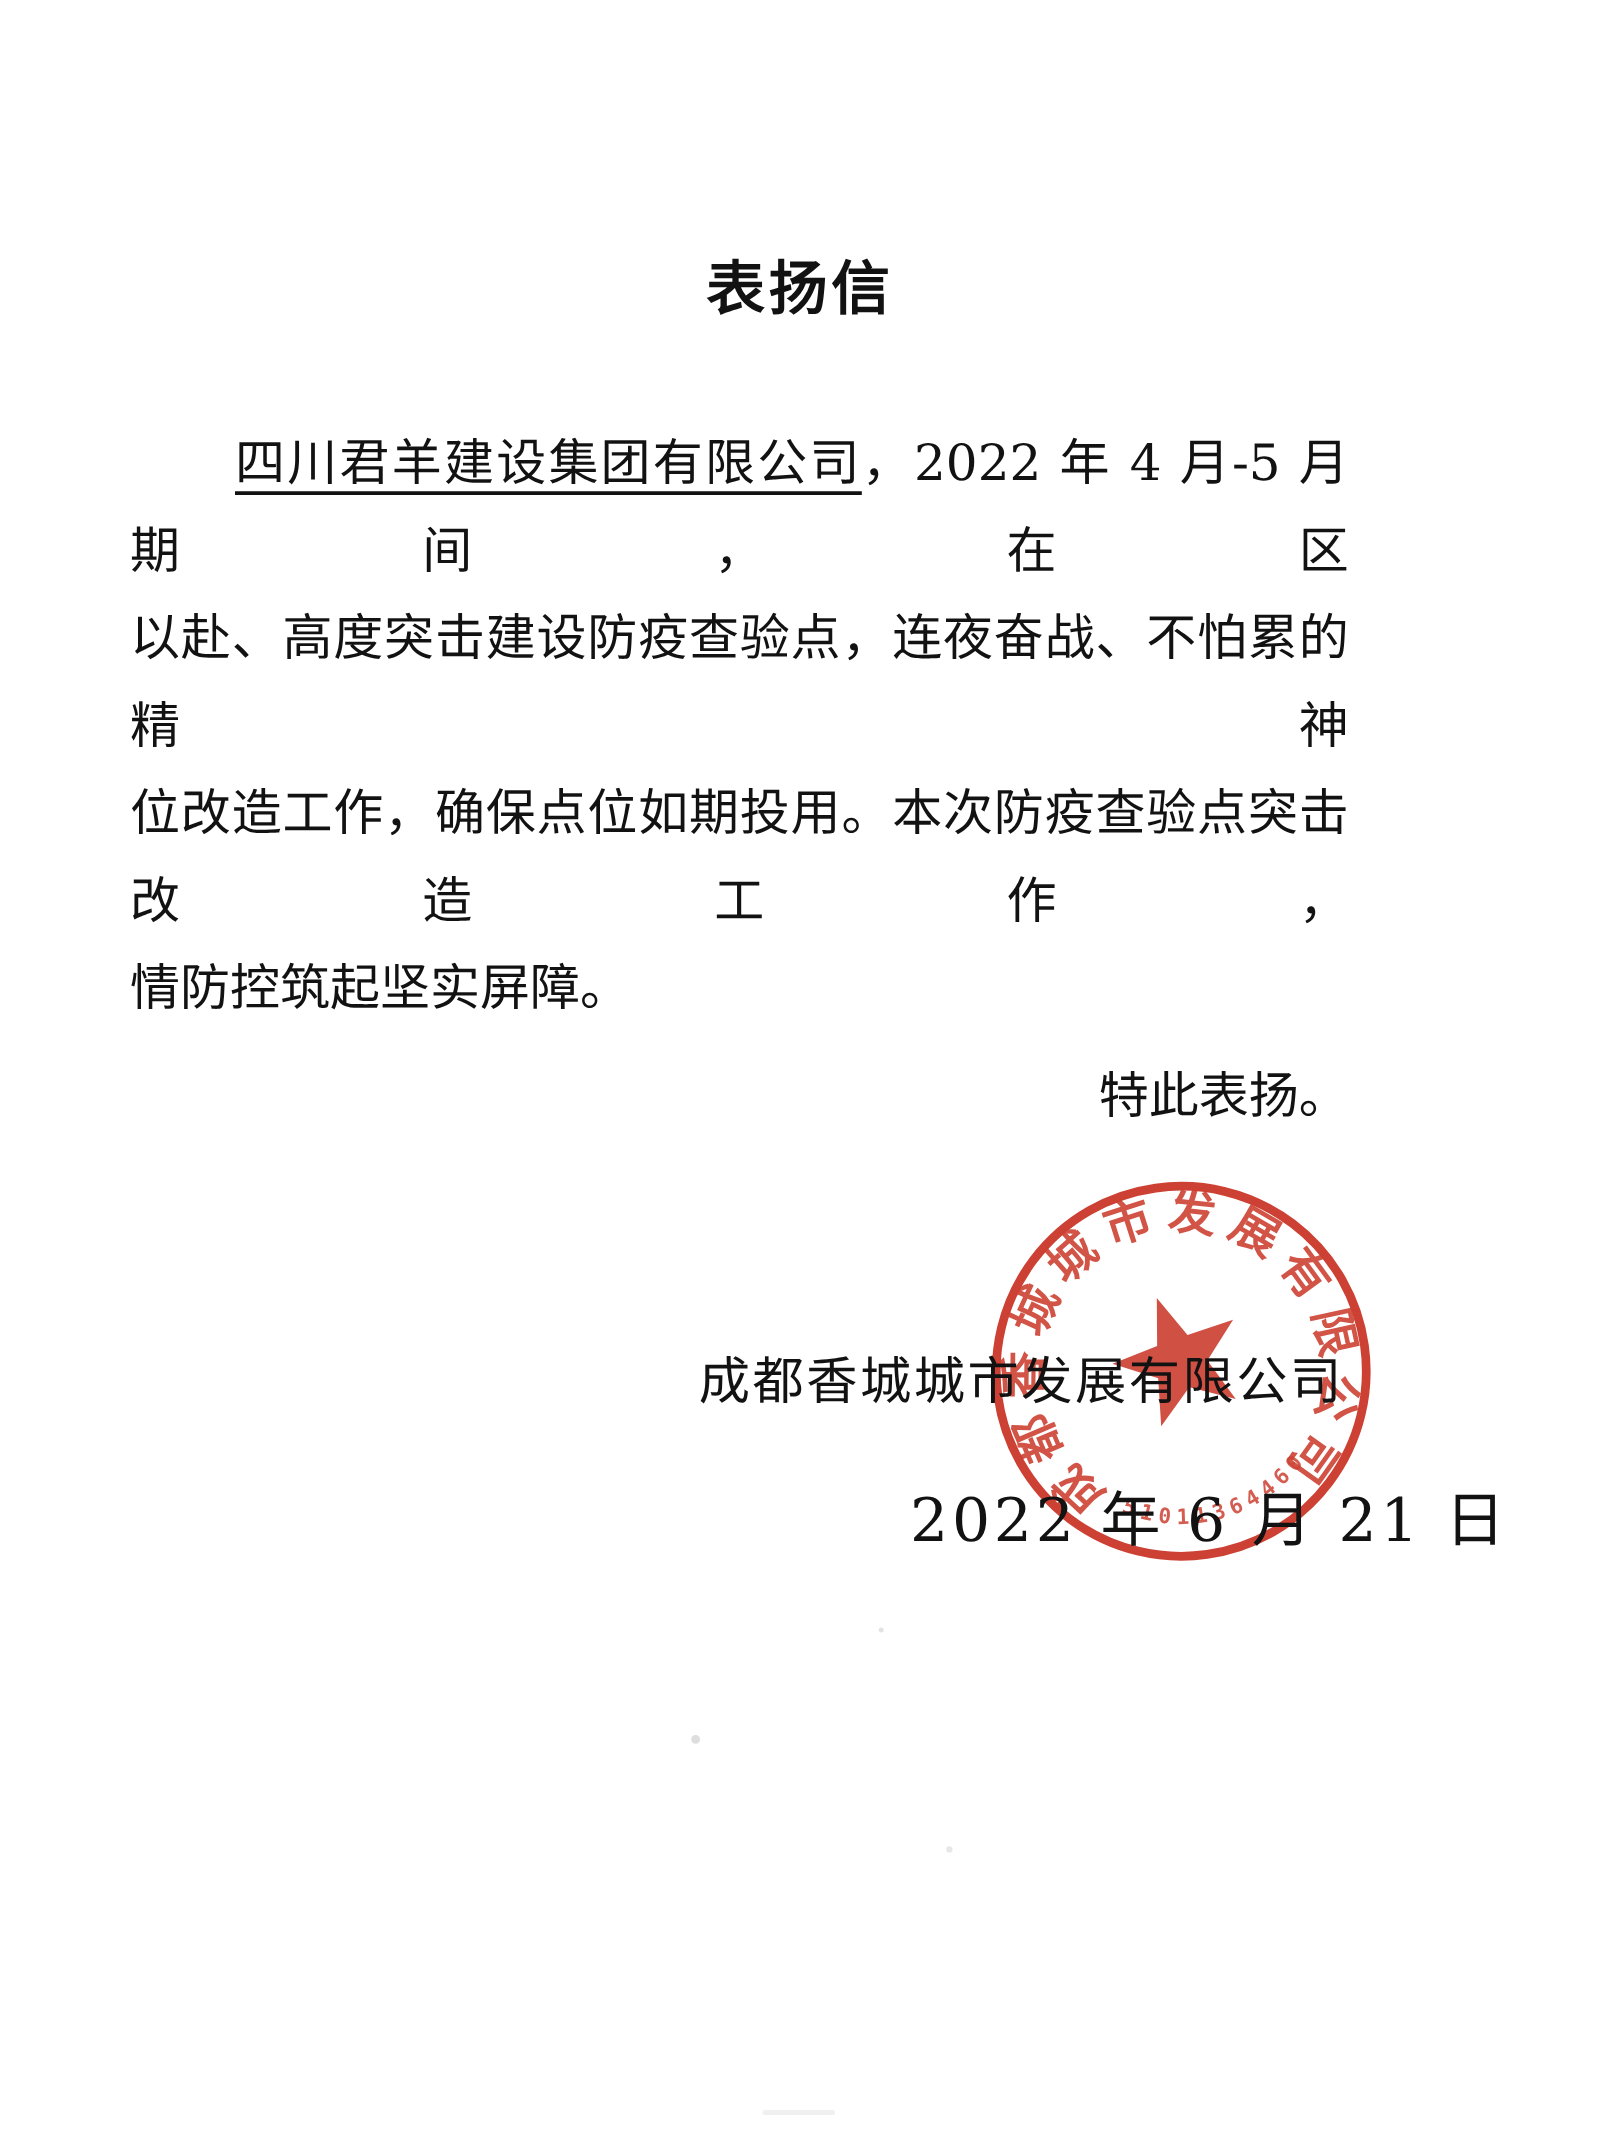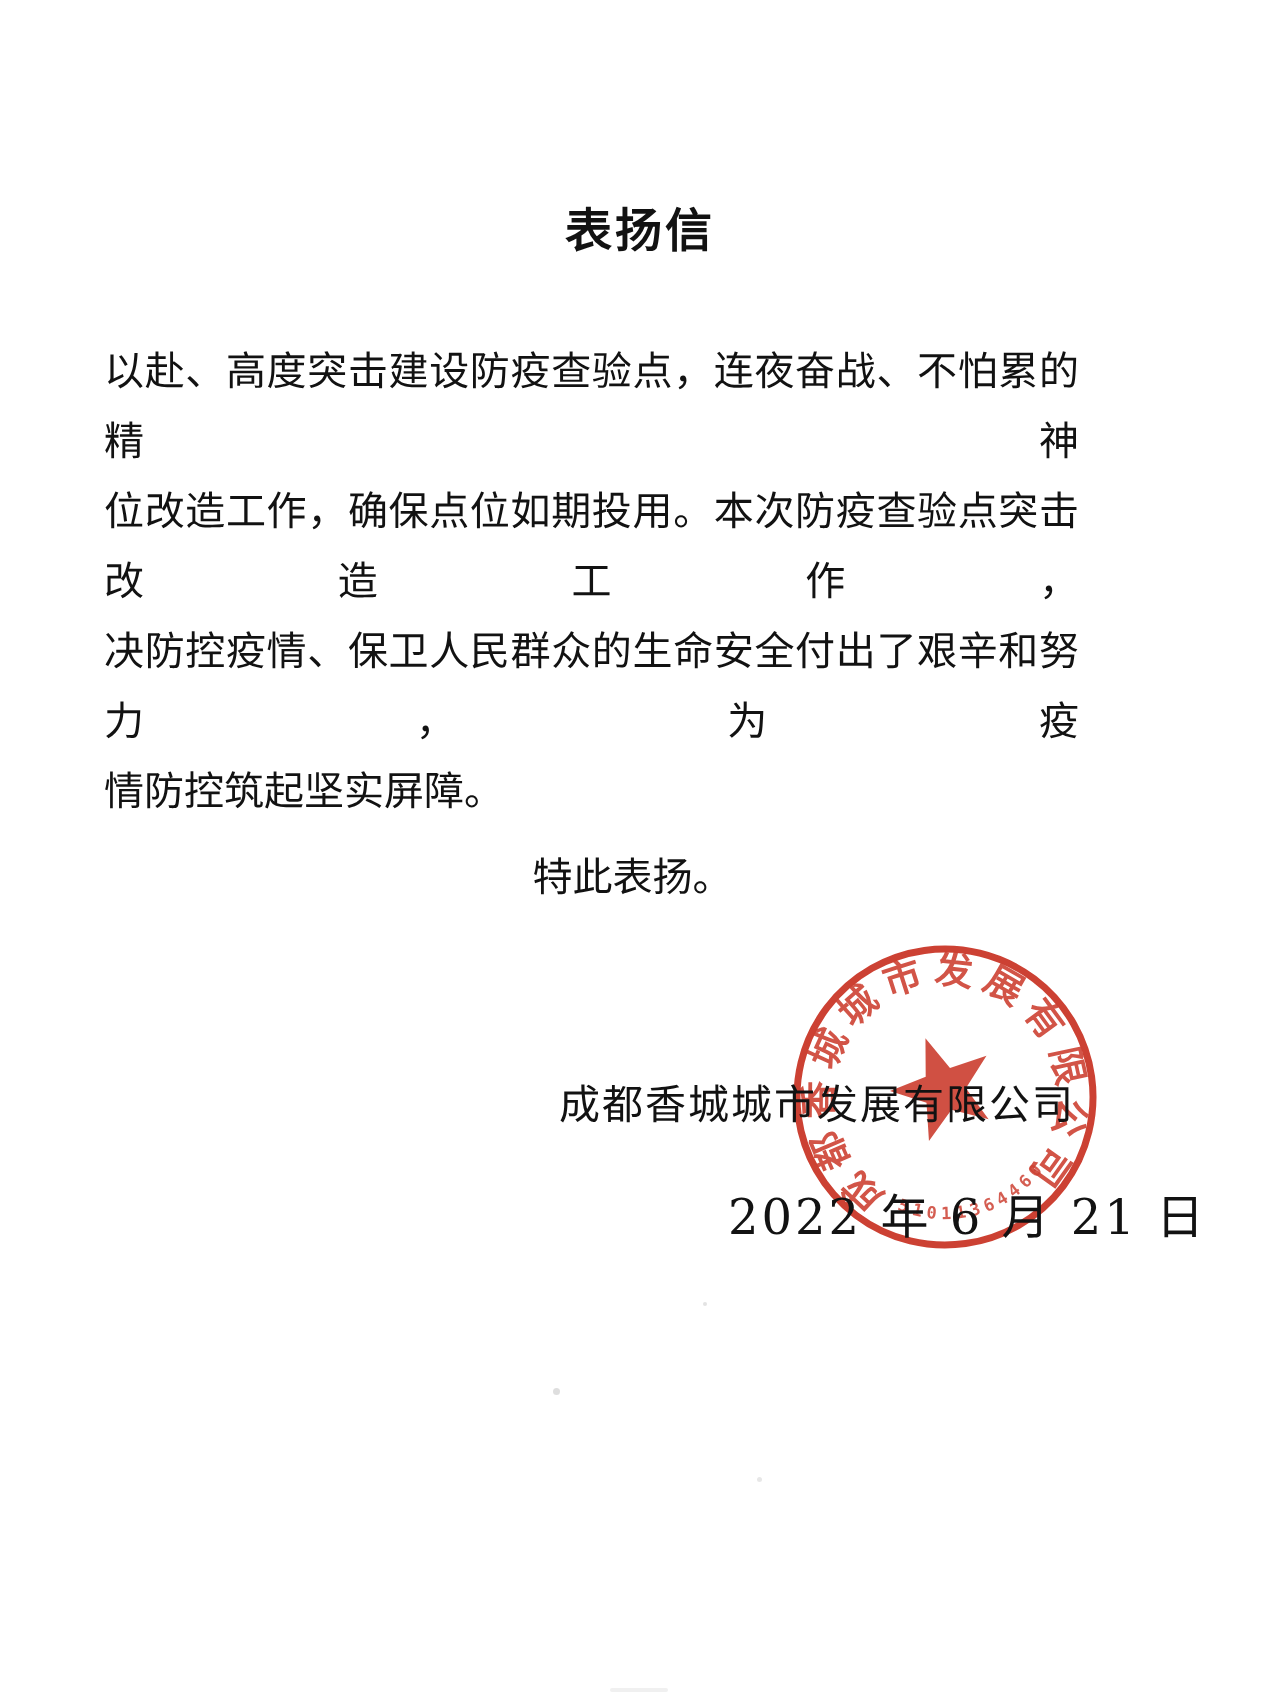--- a/index.html
+++ b/index.html
@@ -48,21 +48,21 @@
   }
   .uline {
     text-decoration: underline;
     text-decoration-thickness: 2.5px;
     text-underline-offset: 9px;
   }
   .closing-line {
     line-height: 70px;
     margin-top: 16px;
     text-indent: 82px;
-    text-align: center;
+    text-align: right;
   }
   .signature-company {
     position: absolute;
     top: 1080px;
     right: 205px;
     font-size: 41px;
     letter-spacing: 2px;
     line-height: 50px;
     z-index: 3;
     white-space: nowrap;
@@ -105,23 +105,25 @@
   .speck-2 { left: 703px; top: 1302px; width: 4px; height: 4px; opacity: 0.45; }
   .speck-3 { left: 757px; top: 1477px; width: 5px; height: 5px; opacity: 0.4; }
   .speck-4 { left: 610px; top: 1688px; width: 58px; height: 4px; border-radius: 2px; opacity: 0.25; }
 </style>
 </head>
 <body>
 
 <div class="page-title">表扬信</div>
 
 <div class="letter-body">
+  <div class="line first">
+    <span class="uline">四川君羊建设集团有限公司</span><span>，2022 年 4 月-5 月期间，在区</span>
+  </div>
   <div class="line">以赴、高度突击建设防疫查验点，连夜奋战、不怕累的精神</div>
   <div class="line">位改造工作，确保点位如期投用。本次防疫查验点突击改造工作，</div>
-  <div class="line">决防控疫情、保卫人民群众的生命安全付出了艰辛和努力，为疫</div>
   <div class="line short">情防控筑起坚实屏障。</div>
   <div class="closing-line">特此表扬。</div>
 </div>
 
 <svg class="company-seal" viewBox="0 0 312 312" xmlns="http://www.w3.org/2000/svg">
   <circle cx="156" cy="156" r="148" fill="none" stroke-width="7" stroke="#c62717"></circle>
   <path id="sealRingPath" d="M 91.2,248.5 A 113 113 0 1 1 220.8,248.5" fill="none"></path>
   <path id="sealCodePath" d="M 53.6,222.5 A 122 122 0 0 0 258.4,222.5" fill="none"></path>
   <polygon points="144.8,95.2 139.7,133.3 102.3,142.3 136.9,159 134,197.3 160.6,169.5 196.1,184.1 177.9,150.3 202.8,121 165,127.9" opacity="0.92" fill="#c62717"></polygon>
   <text class="seal-ring-text" font-size="38" letter-spacing="9" opacity="0.9" fill="#c62717">

